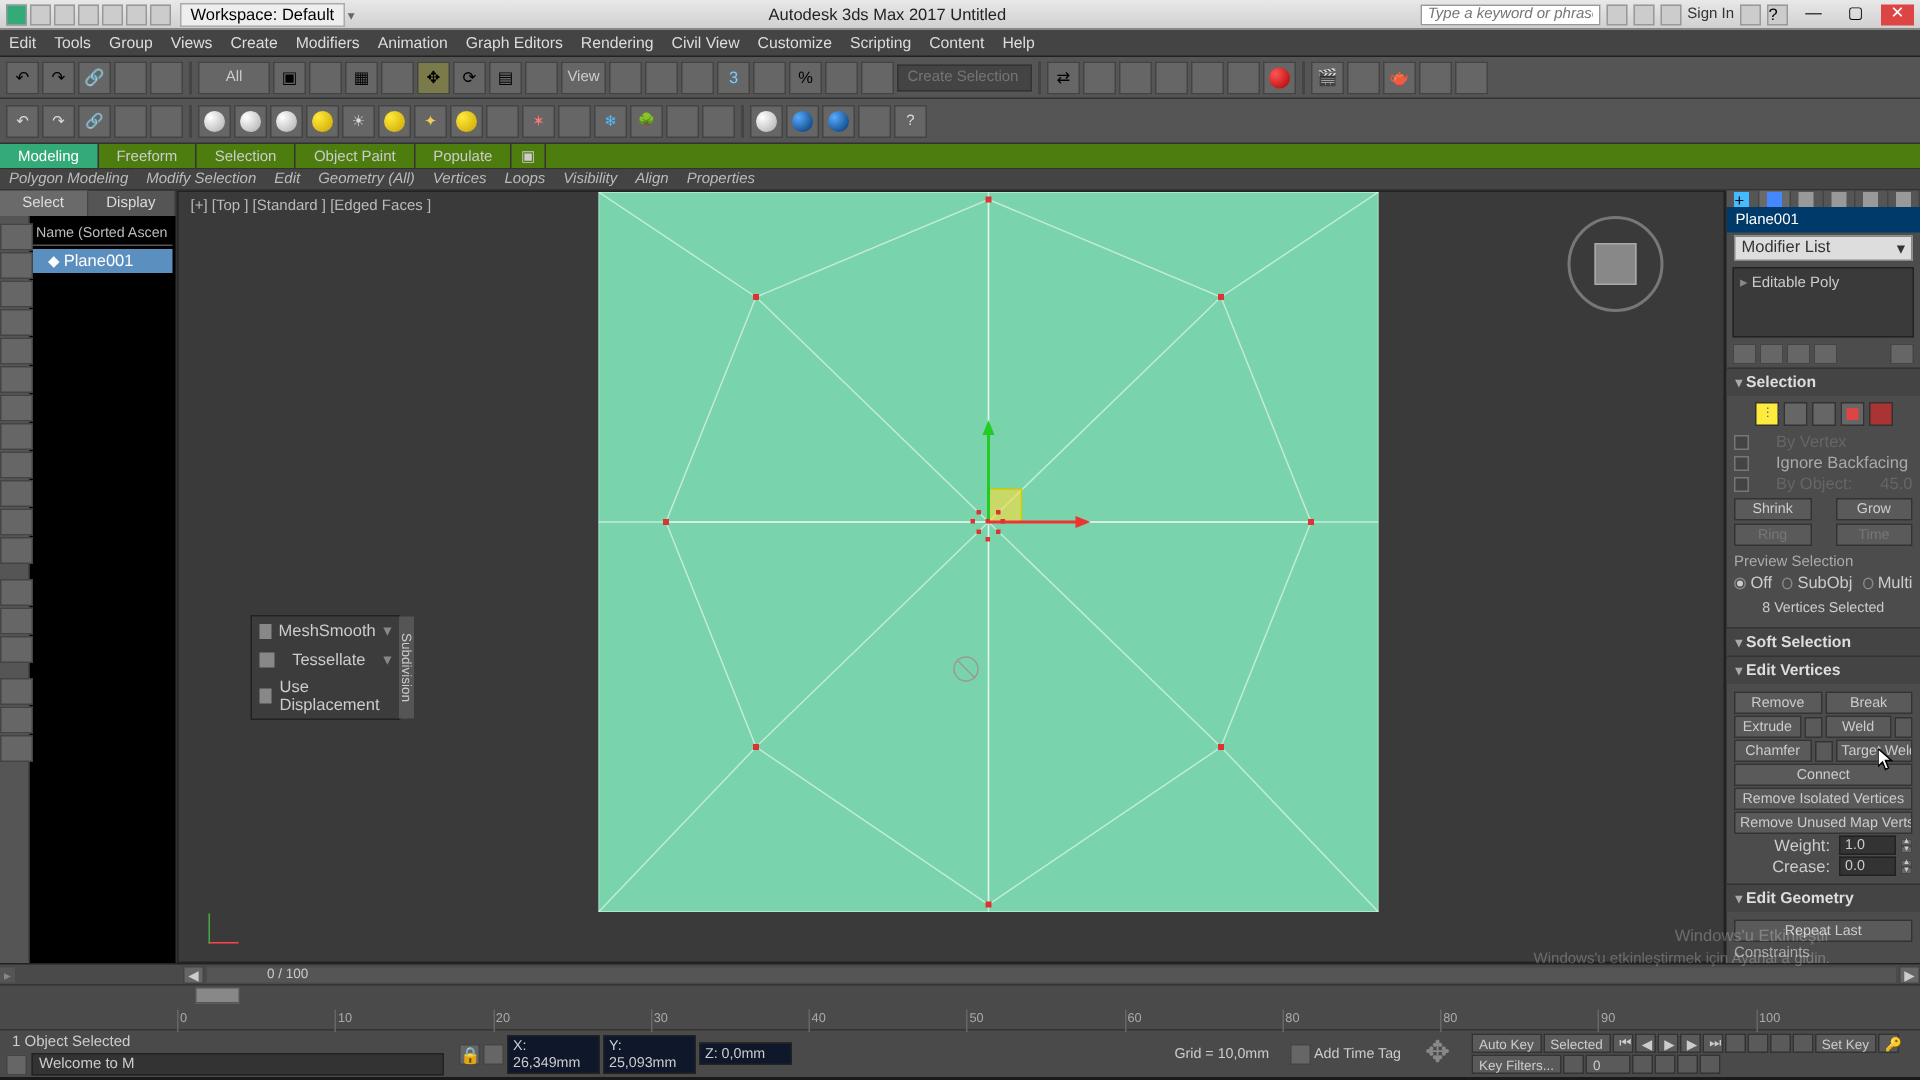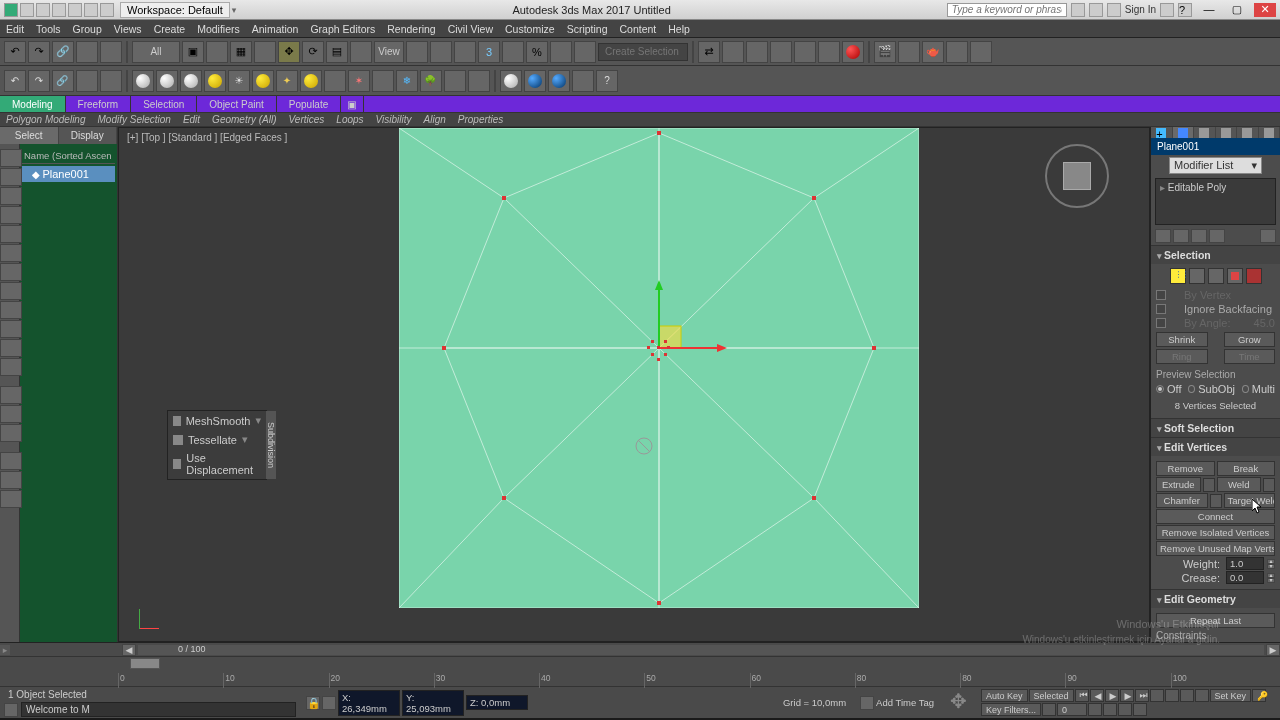--- a/index.html
+++ b/index.html
@@ -31,35 +31,35 @@
 .sphere.red { background: radial-gradient(circle at 30% 30%, #f55, #a00); }
 .sphere.blue { background: radial-gradient(circle at 30% 30%, #5af, #036); }
 
 
 .ribbon { height: 30px; background: #555; display: flex; align-items: center; padding: 0 4px; border-bottom: 1px solid #333; gap: 2px; }
 .rib-btn { height: 22px; padding: 0 4px; background: #666; border: 1px solid #444; color: #ddd; font-size: 10px; display: inline-flex; align-items: center; }
 .rib-btn.icon { width: 22px; padding: 0; justify-content: center; }
 .rib-sel { height: 18px; background: #444; color: #999; border: 1px solid #333; padding: 1px 6px; font-size: 10px; width: 90px; }
 
 
-.ribbontabs { height: 17px; background: #6d28d9; display: flex; align-items: stretch; border-bottom: 1px solid #333; }
+.ribbontabs { height: 17px; background: #4d7c0f; display: flex; align-items: stretch; border-bottom: 1px solid #333; }
 .ribbontabs .tab { padding: 2px 12px; color: #ccc; font-size: 10px; border-right: 1px solid #333; display: flex; align-items: center;}
 .ribbontabs .tab.active { background: #3a7; color: #fff; }
 .ribbontabs .sub { padding: 2px 6px; color: #bbb; font-size: 10px; display:flex; align-items:center;font-style:italic;}
 
 
 .main { display: flex; height: 515px; }
 
 
 .left-vtool { width: 28px; background: #555; border-right: 1px solid #333; padding-top: 4px; }
 .left-vtool .vt { width: 22px; height: 18px; margin: 1px auto; background: #666; border: 1px solid #444; display:block; }
 .left-vtool .gap { height: 8px; }
 
 
-.scene-exp { width: 90px; background: #14532d; border-right: 1px solid #333; display: flex; flex-direction: column; }
+.scene-exp { width: 90px; background: #000000; border-right: 1px solid #333; display: flex; flex-direction: column; }
 .scene-exp .se-tabs { display: flex; background: #555; }
 .scene-exp .se-tab { flex:1; padding: 3px; text-align: center; color: #ddd; font-size: 10px; border-right:1px solid #444;}
 .scene-exp .se-tab.active { background: #6a6a6a; }
 .scene-exp-body { display: flex; flex:1; }
 .scene-exp .se-content { flex: 1; padding: 4px 2px; color: #ccc; font-size: 10px; overflow: hidden;}
 .scene-exp .se-header { font-size: 9.5px; color: #bbb; padding: 2px; border-bottom: 1px solid #555;}
 .scene-exp .se-item { padding: 2px 2px 2px 10px; background: #5a8fbf; color: #fff; margin-top: 2px; font-size: 10px;}
 
 
 .viewport-wrap { flex: 1; background: #3a3a3a; position: relative; border: 1px solid #222; overflow:hidden;}
@@ -70,32 +70,32 @@
 .vp-axis { position: absolute; bottom: 12px; left: 20px; width: 30px; height: 30px; }
 .vp-axis .ax-x { position: absolute; bottom: 0; left: 0; width: 20px; height: 1px; background: #f44; }
 .vp-axis .ax-y { position: absolute; bottom: 0; left: 0; width: 1px; height: 20px; background: #4a4; }
 
 
 .mesh { position: absolute; top: 0; left: 280px; width: 520px; height: 480px; background: #79d4ab; }
 .mesh svg { width: 100%; height: 100%; }
 
 
 .floatpanel { position: absolute; top: 282px; left: 48px; width: 100px; background: rgba(60,60,60,0.95); border: 1px solid #222; }
-.floatpanel .fp-row { display: flex; align-items: center; padding: 3px 5px; color: #ccc; font-size: 10px; gap: 5px;}
+.floatpanel .fp-row { display: flex; align-items: center; padding: 3px 5px; color: #ccc; font-size: 10px; gap: 5px; justify-content: space-between;}
 .floatpanel .fp-icon { width:10px; height:10px; background:#888; display:inline-block; }
 .floatpanel .fp-side { position:absolute; right:-10px; top:0; bottom:0; width:10px; background:#555; writing-mode: vertical-rl; text-align:center; font-size:9px; color:#ccc; padding:4px 0;}
 
 
 .cmd-panel { width: 130px; background: #4c4c4c; border-left: 1px solid #222; display: flex; flex-direction: column; overflow:hidden;}
 .cmd-tabs { display: flex; background: #555; height: 18px; }
 .cmd-tabs .ct { flex: 1; border-right: 1px solid #444; display:flex; align-items:center; justify-content:center; }
 .cmd-tabs .ct.active { background: #6a6a6a; }
 .cmd-tabs .ct .cicon { width:10px; height:10px; background:#999; }
 .cmd-head { padding: 3px 6px; background: #003a6b; color: #fff; font-size: 10px; }
-.cmd-drop { margin: 2px 18px; background: #ddd; color: #333; padding: 1px 4px; font-size: 10px; border:1px solid #888;}
+.cmd-drop { margin: 2px 5px; background: #ddd; color: #333; padding: 1px 4px; font-size: 10px; border:1px solid #888;}
 .cmd-stack { margin: 2px 4px; height: 70px; background: #3a3a3a; border: 1px solid #222; padding: 2px; }
 .cmd-stack .st-item { color: #ccc; font-size: 10px; padding: 1px 2px; }
 .cmd-stack .st-item::before { content: "▸ "; color: #888; }
 .cmd-tool-row { display: flex; gap: 2px; padding: 2px 4px; }
 .cmd-tool-row .sq { width: 16px; height: 14px; background: #666; border: 1px solid #444; }
 
 .rollout-head { background: #444; color: #ddd; font-size: 10.5px; font-weight: bold; padding: 3px 6px; border-top:1px solid #333;}
 .rollout-head::before { content: "▾ "; font-size: 9px; color:#aaa;}
 .rollout-body { padding: 4px 5px; }
 
@@ -499,21 +499,21 @@
       <div class="label-row disabled">
           <span class="cb"></span>
           <span>By Vertex</span>
         </div>
       <div class="label-row">
           <span class="cb"></span>
           <span>Ignore Backfacing</span>
         </div>
       <div class="label-row disabled">
           <span class="cb"></span>
-          <span>By Angle:</span> 
+          <span>By Object:</span> 
           <span style="margin-left:auto;">45.0</span>
         </div>
       <div class="btn-pair">
         <span class="mini-btn">Shrink</span>
         <span class="mini-btn">Grow</span>
       </div>
       <div class="btn-pair">
         <span class="mini-btn disabled">Ring</span>
         <span class="mini-btn disabled">Time</span>
       </div>

